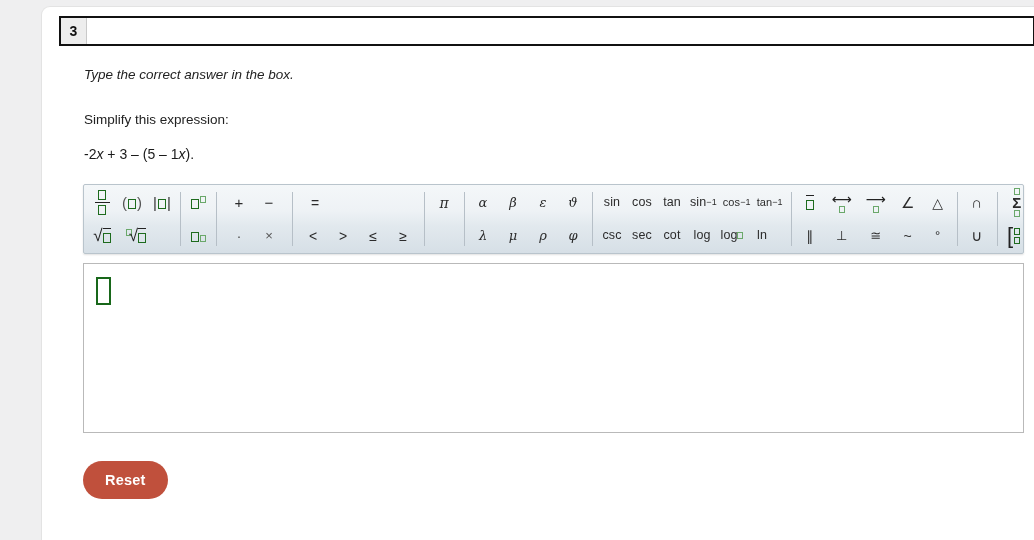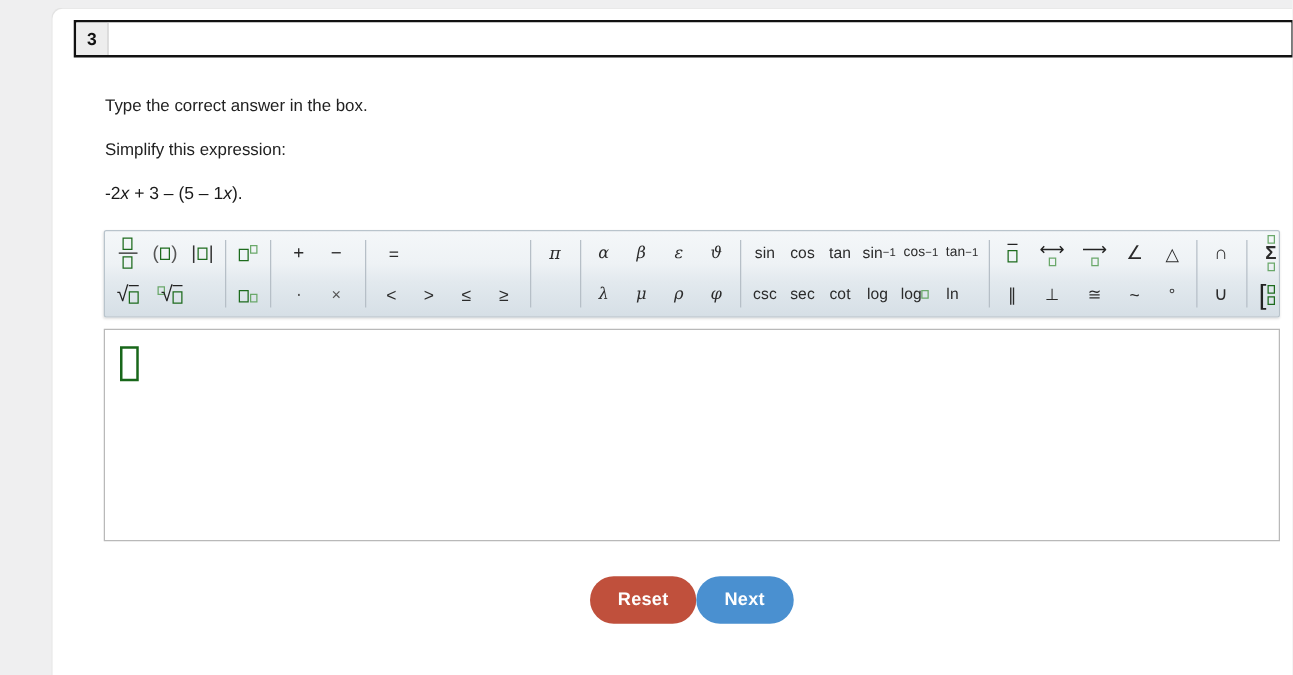--- a/index.html
+++ b/index.html
@@ -44,21 +44,21 @@
   }
   #qheader-rest { flex: 1; background: #fff; }
 
   .prompt {
     position: absolute;
     left: 42px;
     font-size: 13.5px;
     color: #222222;
     white-space: nowrap;
   }
-  #prompt-1 { top: 70px; }
+  #prompt-1 { top: 60px; font-style: italic; }
   #prompt-2 { top: 105px; text-align: center; }
   #expression { top: 139px; left: 42px; font-size: 14px; color: #1a1a1a; }
   #expression i { font-style: italic; }
 
   
   #toolbar {
     position: absolute;
     left: 41px; top: 177px;
     width: 941px; height: 70px;
     background: linear-gradient(to bottom, #f4f7f9 0%, #eef2f5 38%, #e2e9ee 60%, #d6dfe6 100%);
@@ -144,21 +144,22 @@
     width: 15px; height: 28px;
     border: 2px solid #18671a;
   }
 
   
   #btnrow {
     position: absolute;
     left: 41px; top: 454px;
     width: 941px;
     display: flex;
-    justify-content: center;
+    justify-content: flex-start;
+    gap: 56px;
   }
   .pillbtn {
     border: none;
     border-radius: 19px;
     height: 38px;
     min-width: 78px;
     padding: 0 22px;
     color: #ffffff;
     font-size: 14.5px;
     font-weight: bold;
@@ -361,17 +362,16 @@
       </div>
 
     </div>
 
     <div id="answer-area">
       <div id="answer-placeholder"></div>
     </div>
 
     <div id="btnrow">
       <button class="pillbtn" id="reset-button">Reset</button>
-      <button class="pillbtn" id="next-button">Next</button>
     </div>
 
   </div>
 </div>
 
 </body></html>

